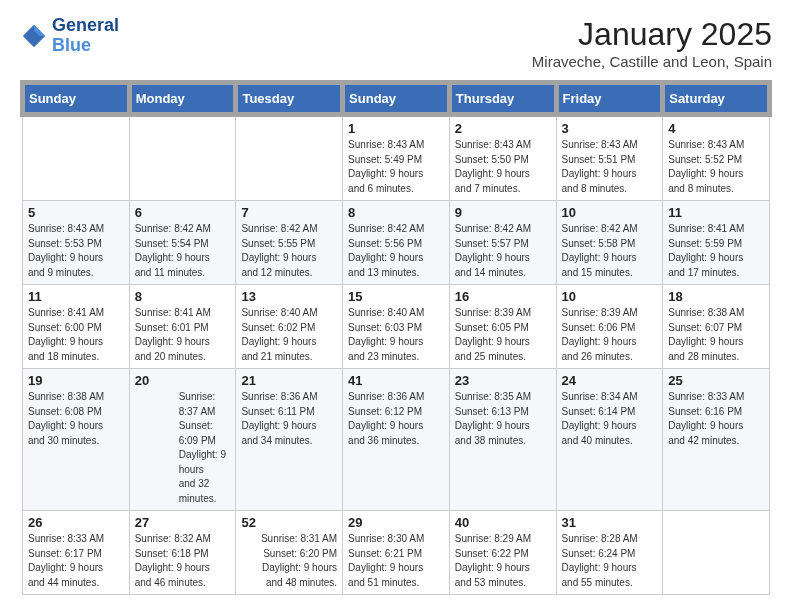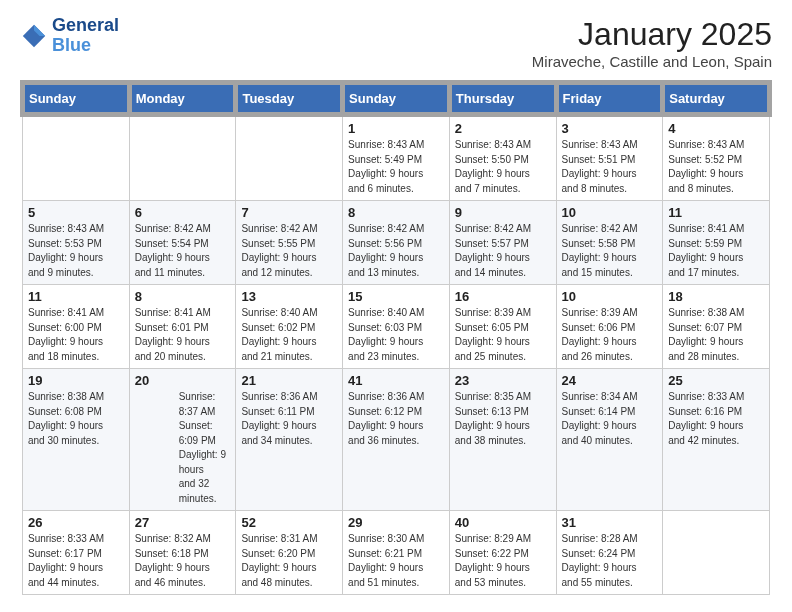--- a/index.html
+++ b/index.html
@@ -321,21 +321,21 @@
           </td>
           <td>
             <span class="day-num">27</span>
             <div class="day-info" style="white-space: pre-line;">Sunrise: 8:32 AM
 Sunset: 6:18 PM
 Daylight: 9 hours
 and 46 minutes.</div>
           </td>
           <td>
             <span class="day-num">52</span>
-            <div class="day-info" style="white-space: pre-line;">Sunrise: 8:31 AM
+            <div class="day-info" style="white-space: pre-line; text-align: right;">Sunrise: 8:31 AM
 Sunset: 6:20 PM
 Daylight: 9 hours
 and 48 minutes.</div>
           </td>
           <td>
             <span class="day-num">29</span>
             <div class="day-info" style="white-space: pre-line;">Sunrise: 8:30 AM
 Sunset: 6:21 PM
 Daylight: 9 hours
 and 51 minutes.</div>

